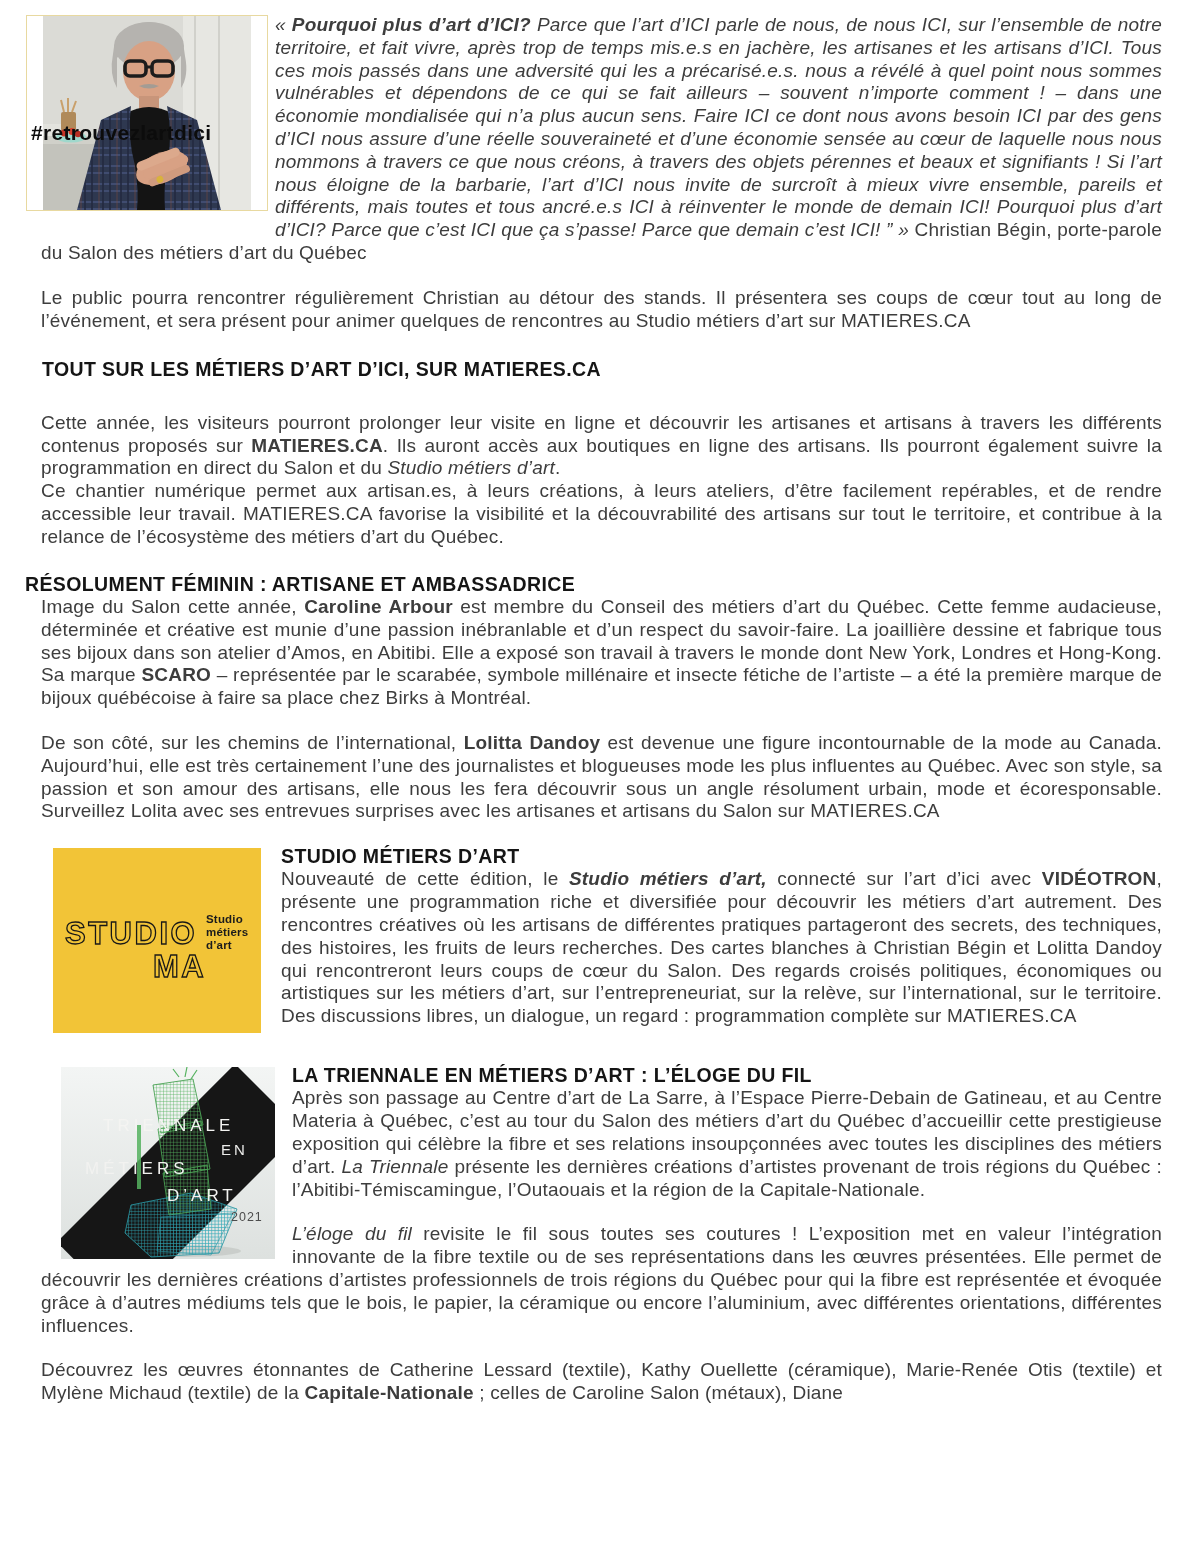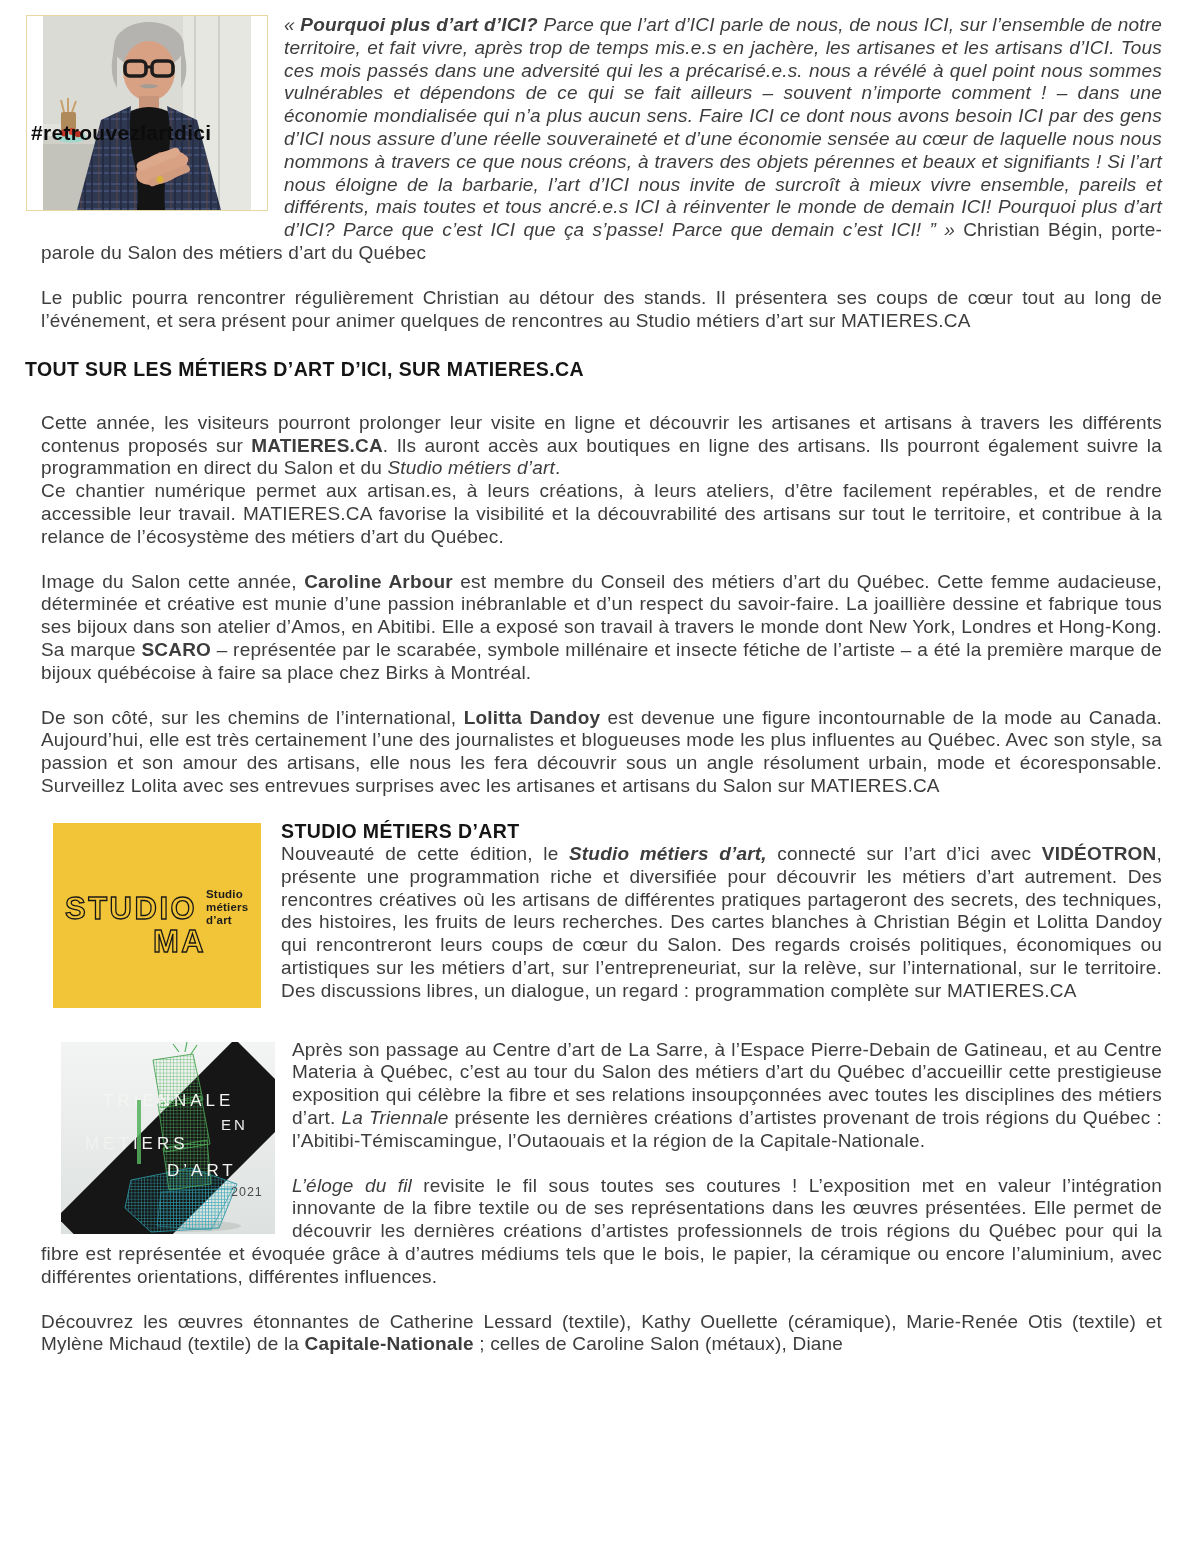--- a/index.html
+++ b/index.html
@@ -5,24 +5,24 @@
   html,body{margin:0;padding:0;background:#ffffff;}
   .page{
     width:1200px;min-height:1553px;box-sizing:border-box;
     padding:14px 22px 8px 25px;
     font-family:"Liberation Sans",sans-serif;
     color:#3d3d3d;font-size:19px;line-height:1.2;letter-spacing:.01em;
   }
   p{margin:0 16px 22px;text-align:justify;}
   p.tight{margin-bottom:0;}
   h2{font-size:19.5px;line-height:1.2;color:#151515;margin:0;letter-spacing:.02em;text-align:left;}
-  h2.h-island{margin:26px 0 30px;}
+  h2.h-island{margin:26px 17px 30px;}
   .hero{position:relative;}
   .photo{
-    float:left;width:240px;height:194px;margin:2px 17px 10px 0;position:relative;
+    float:left;width:240px;height:194px;margin:2px 8px 10px 0;position:relative;
     outline:1px solid #e8d9a0;
   }
   .photo svg{display:block;width:100%;height:100%;}
   .hashtag{
     position:absolute;left:4px;top:104px;width:200px;
     font-weight:700;font-size:21px;letter-spacing:.3px;color:#0c0c0c;font-style:normal;
   }
   .clear{clear:both;height:0;}
   .media-section{margin-top:2px;}
   .media-logo{float:left;width:208px;height:185px;margin:3px 20px 10px 28px;}
@@ -89,20 +89,21 @@
     <p class="quote"><span style="font-style: italic;">« </span><span style="font-weight: 700; font-style: italic;">Pourquoi plus d’art d’ICI?</span><span style="font-style: italic;"> Parce que l’art d’ICI parle de nous, de nous ICI, sur l’ensemble de notre territoire, et fait vivre, après trop de temps mis.e.s en jachère, les artisanes et les artisans d’ICI. Tous ces mois passés dans une adversité qui les a précarisé.e.s. nous a révélé à quel point nous sommes vulnérables et dépendons de ce qui se fait ailleurs – souvent n’importe comment ! – dans une économie mondialisée qui n’a plus aucun sens. Faire ICI ce dont nous avons besoin ICI par des gens d’ICI nous assure d’une réelle souveraineté et d’une économie sensée au cœur de laquelle nous nous nommons à travers ce que nous créons, à travers des objets pérennes et beaux et signifiants ! Si l’art nous éloigne de la barbarie, l’art d’ICI nous invite de surcroît à mieux vivre ensemble, pareils et différents, mais toutes et tous ancré.e.s ICI à réinventer le monde de demain ICI! Pourquoi plus d’art d’ICI? Parce que c’est ICI que ça s’passe! Parce que demain c’est ICI! ” »</span><span> Christian Bégin, porte-parole du Salon des métiers d’art du Québec</span></p>
     <div class="clear"></div>
   </section>
 
   <p><span>Le public pourra rencontrer régulièrement Christian au détour des stands. Il présentera ses coups de cœur tout au long de l’événement, et sera présent pour animer quelques de rencontres au Studio métiers d’art sur MATIERES.CA</span></p>
 
   <h2 class="h-island">TOUT SUR LES MÉTIERS D’ART D’ICI, SUR MATIERES.CA</h2>
 
   <p><span>Cette année, les visiteurs pourront prolonger leur visite en ligne et découvrir les artisanes et artisans à travers les différents contenus proposés sur </span><span style="font-weight: 700;">MATIERES.CA</span><span>. Ils auront accès aux boutiques en ligne des artisans. Ils pourront également suivre la programmation en direct du Salon et du </span><span style="font-style: italic;">Studio métiers d’art</span><span>.</span><br><span>Ce chantier numérique permet aux artisan.es, à leurs créations, à leurs ateliers, d’être facilement repérables, et de rendre accessible leur travail. MATIERES.CA favorise la visibilité et la découvrabilité des artisans sur tout le territoire, et contribue à la relance de l’écosystème des métiers d’art du Québec.</span></p>
 
+  <h2 style="margin-top:24px;">RÉSOLUMENT FÉMININ : ARTISANE ET AMBASSADRICE</h2>
   <p><span>Image du Salon cette année, </span><span style="font-weight: 700;">Caroline Arbour</span><span> est membre du Conseil des métiers d’art du Québec. Cette femme audacieuse, déterminée et créative est munie d’une passion inébranlable et d’un respect du savoir-faire. La joaillière dessine et fabrique tous ses bijoux dans son atelier d’Amos, en Abitibi. Elle a exposé son travail à travers le monde dont New York, Londres et Hong-Kong. Sa marque </span><span style="font-weight: 700;">SCARO</span><span> – représentée par le scarabée, symbole millénaire et insecte fétiche de l’artiste – a été la première marque de bijoux québécoise à faire sa place chez Birks à Montréal.</span></p>
 
   <p><span>De son côté, sur les chemins de l’international, </span><span style="font-weight: 700;">Lolitta Dandoy</span><span> est devenue une figure incontournable de la mode au Canada. Aujourd’hui, elle est très certainement l’une des journalistes et blogueuses mode les plus influentes au Québec. Avec son style, sa passion et son amour des artisans, elle nous les fera découvrir sous un angle résolument urbain, mode et écoresponsable. Surveillez Lolita avec ses entrevues surprises avec les artisanes et artisans du Salon sur MATIERES.CA</span></p>
 
   <section class="media-section">
     <figure class="media-logo">
       <svg viewBox="0 0 208 185" aria-hidden="true">
         <rect width="208" height="185" fill="#F2C437"></rect>
         <text x="12" y="96" font-family="Liberation Sans, sans-serif" font-size="31" font-weight="700" letter-spacing="2.5" fill="none" stroke="#171717" stroke-width="1.3">STUDIO</text>
         <text x="100" y="129" font-family="Liberation Sans, sans-serif" font-size="31" font-weight="700" letter-spacing="2.5" fill="none" stroke="#171717" stroke-width="1.3">MA</text>
@@ -147,19 +148,20 @@
         </g>
         <g font-family="Liberation Sans, sans-serif">
           <text x="42" y="64" font-size="17" letter-spacing="4" fill="#f4f4f2">TRIENNALE</text>
           <text x="160" y="88" font-size="15" letter-spacing="3" fill="#ececea">EN</text>
           <text x="24" y="107" font-size="17" letter-spacing="4" fill="#f2f2f0">MÉTIERS</text>
           <text x="106" y="134" font-size="17" letter-spacing="4" fill="#f4f4f2">D’ART</text>
           <text x="170" y="154" font-size="12.5" letter-spacing="1" fill="#4c4c4c">2021</text>
         </g>
       </svg>
     </figure>
+    <h2>LA TRIENNALE EN MÉTIERS D’ART : L’ÉLOGE DU FIL</h2>
     <p><span>Après son passage au Centre d’art de La Sarre, à l’Espace Pierre-Debain de Gatineau, et au Centre Materia à Québec, c’est au tour du Salon des métiers d’art du Québec d’accueillir cette prestigieuse exposition qui célèbre la fibre et ses relations insoupçonnées avec toutes les disciplines des métiers d’art. </span><span style="font-style: italic;">La Triennale</span><span> présente les dernières créations d’artistes provenant de trois régions du Québec : l’Abitibi-Témiscamingue, l’Outaouais et la région de la Capitale-Nationale.</span></p>
     <p><span style="font-style: italic;">L’éloge du fil</span><span> revisite le fil sous toutes ses coutures ! L’exposition met en valeur l’intégration innovante de la fibre textile ou de ses représentations dans les œuvres présentées. Elle permet de découvrir les dernières créations d’artistes professionnels de trois régions du Québec pour qui la fibre est représentée et évoquée grâce à d’autres médiums tels que le bois, le papier, la céramique ou encore l’aluminium, avec différentes orientations, différentes influences.</span></p>
   </section>
 
   <p class="tight"><span>Découvrez les œuvres étonnantes de Catherine Lessard (textile), Kathy Ouellette (céramique), Marie-Renée Otis (textile) et Mylène Michaud (textile) de la </span><span style="font-weight: 700;">Capitale-Nationale</span><span> ; celles de Caroline Salon (métaux), Diane</span></p>
 
 </div>
 
 </body></html>

